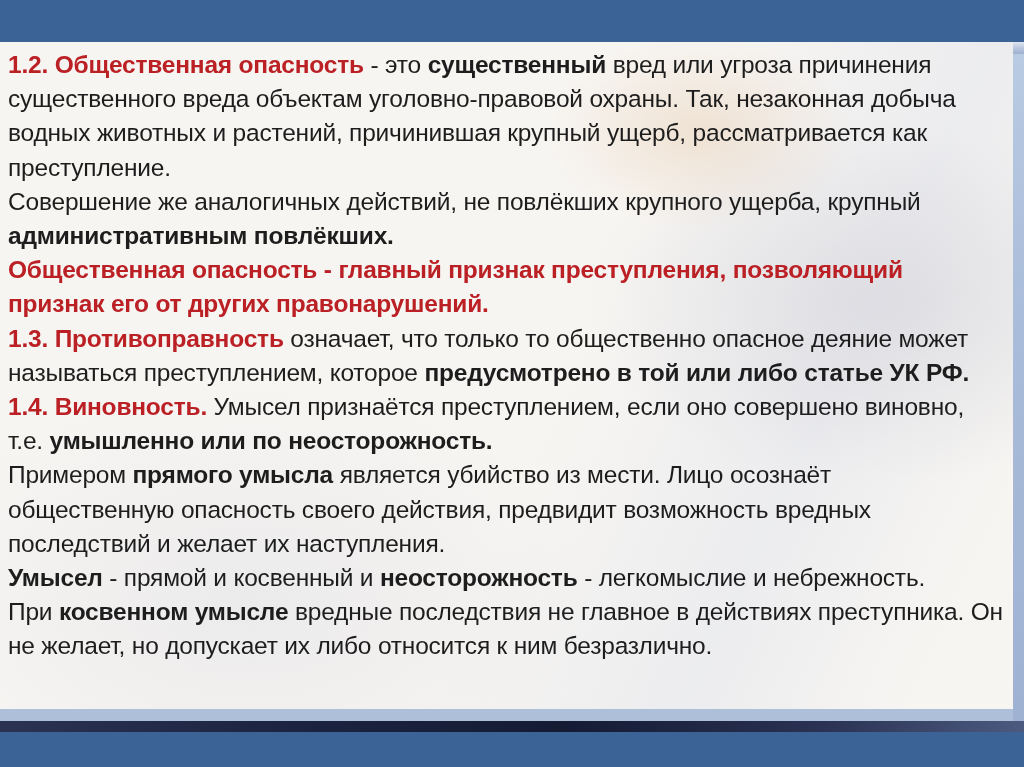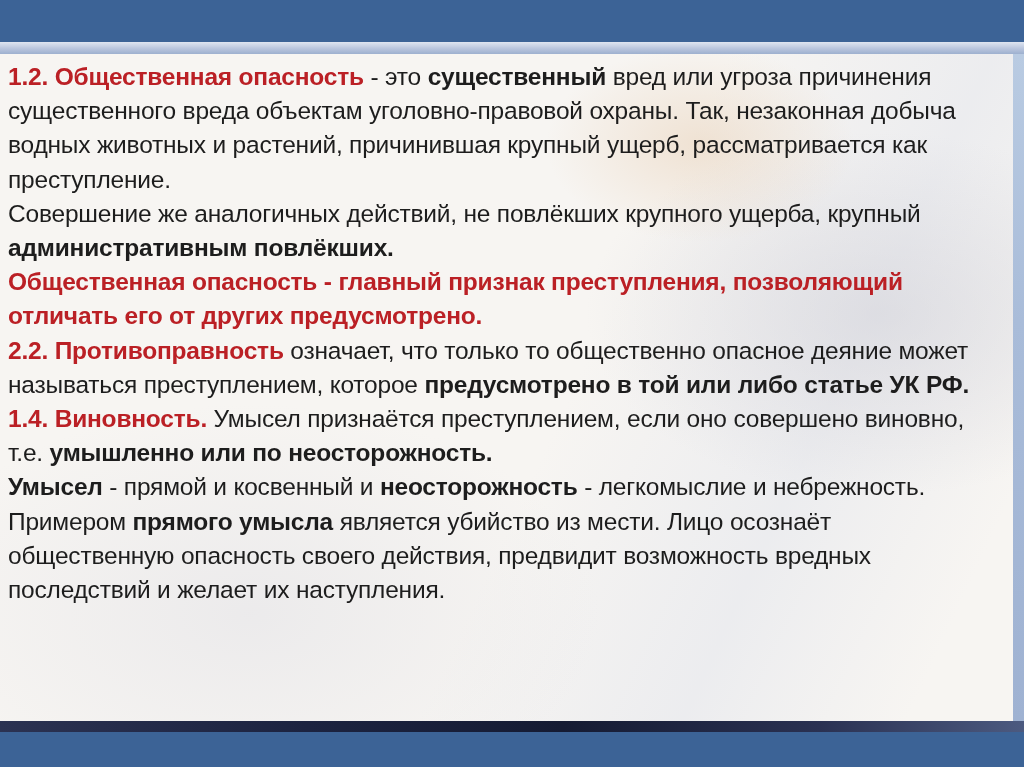--- a/index.html
+++ b/index.html
@@ -54,21 +54,21 @@
   .right-strip {
     position: absolute;
     right: 0; top: 54px;
     width: 11px;
     height: 667px;
     background: linear-gradient(180deg, #b9cbe2 0%, #a9bcd9 40%, #9fb2d2 100%);
   }
   
   .content {
     position: absolute;
-    left: 0; top: 54px;
+    left: 0; top: 42px;
     width: 1013px;
     height: 667px;
     box-sizing: border-box;
     padding: 6px 10px 0 8px;
     background-color: #f7f5f2;
     background-image:
       radial-gradient(ellipse 220px 140px at 700px 90px, rgba(233,210,185,0.55) 0%, rgba(233,210,185,0) 70%),
       radial-gradient(ellipse 420px 260px at 880px 260px, rgba(206,206,214,0.5) 0%, rgba(206,206,214,0) 70%),
       radial-gradient(ellipse 500px 300px at 250px 560px, rgba(222,222,228,0.45) 0%, rgba(222,222,228,0) 70%),
       linear-gradient(115deg, rgba(255,255,255,0) 55%, rgba(225,228,236,0.5) 75%, rgba(255,255,255,0) 92%);
@@ -87,21 +87,22 @@
 </head>
 <body>
 
 <div class="slide">
   <div class="top-bar"></div>
   <div class="top-strip"></div>
   <div class="right-strip"></div>
   <div class="content">
       <p class="para"><span class="run-r">1.2. Общественная опасность</span><span class="run-n"> - это </span><span class="run-b">существенный</span><span class="run-n"> вред или угроза причинения существенного вреда объектам уголовно-правовой охраны. Так, незаконная добыча водных животных и растений, причинившая крупный ущерб, рассматривается как преступление.</span></p>
       <p class="para"><span class="run-n">Совершение же аналогичных действий, не повлёкших крупного ущерба, крупный </span><span class="run-b">административным повлёкших.</span></p>
-      <p class="para"><span class="run-r">Общественная опасность - главный признак преступления, позволяющий отличать его от других предусмотрено.</span></p>
-      <p class="para"><span class="run-r">2.2. Противоправность</span><span class="run-n"> означает, что только то общественно опасное деяние может называться преступлением, которое </span><span class="run-b">предусмотрено в той или либо статье УК РФ.</span></p>
+      <p class="para"><span class="run-r">Общественная опасность - главный признак преступления, позволяющий признак его от других правонарушений.</span></p>
+      <p class="para"><span class="run-r">1.3. Противоправность</span><span class="run-n"> означает, что только то общественно опасное деяние может называться преступлением, которое </span><span class="run-b">предусмотрено в той или либо статье УК РФ.</span></p>
       <p class="para"><span class="run-r">1.4. Виновность.</span><span class="run-n"> Умысел признаётся преступлением, если оно совершено виновно, т.е. </span><span class="run-b">умышленно или по неосторожность.</span></p>
+      <p class="para"><span class="run-n">Примером </span><span class="run-b">прямого умысла</span><span class="run-n"> является убийство из мести. Лицо осознаёт общественную опасность своего действия, предвидит возможность вредных последствий и желает их наступления.</span></p>
       <p class="para"><span class="run-b">Умысел</span><span class="run-n"> - прямой и косвенный и </span><span class="run-b">неосторожность</span><span class="run-n"> - легкомыслие и небрежность.</span></p>
-      <p class="para"><span class="run-n">Примером </span><span class="run-b">прямого умысла</span><span class="run-n"> является убийство из мести. Лицо осознаёт общественную опасность своего действия, предвидит возможность вредных последствий и желает их наступления.</span></p>
+      <p class="para"><span class="run-n">При </span><span class="run-b">косвенном умысле</span><span class="run-n"> вредные последствия не главное в действиях преступника. Он не желает, но допускает их либо относится к ним безразлично.</span></p>
     </div>
   <div class="bottom-strip"></div>
   <div class="bottom-bar"></div>
 </div>
 
 </body></html>

